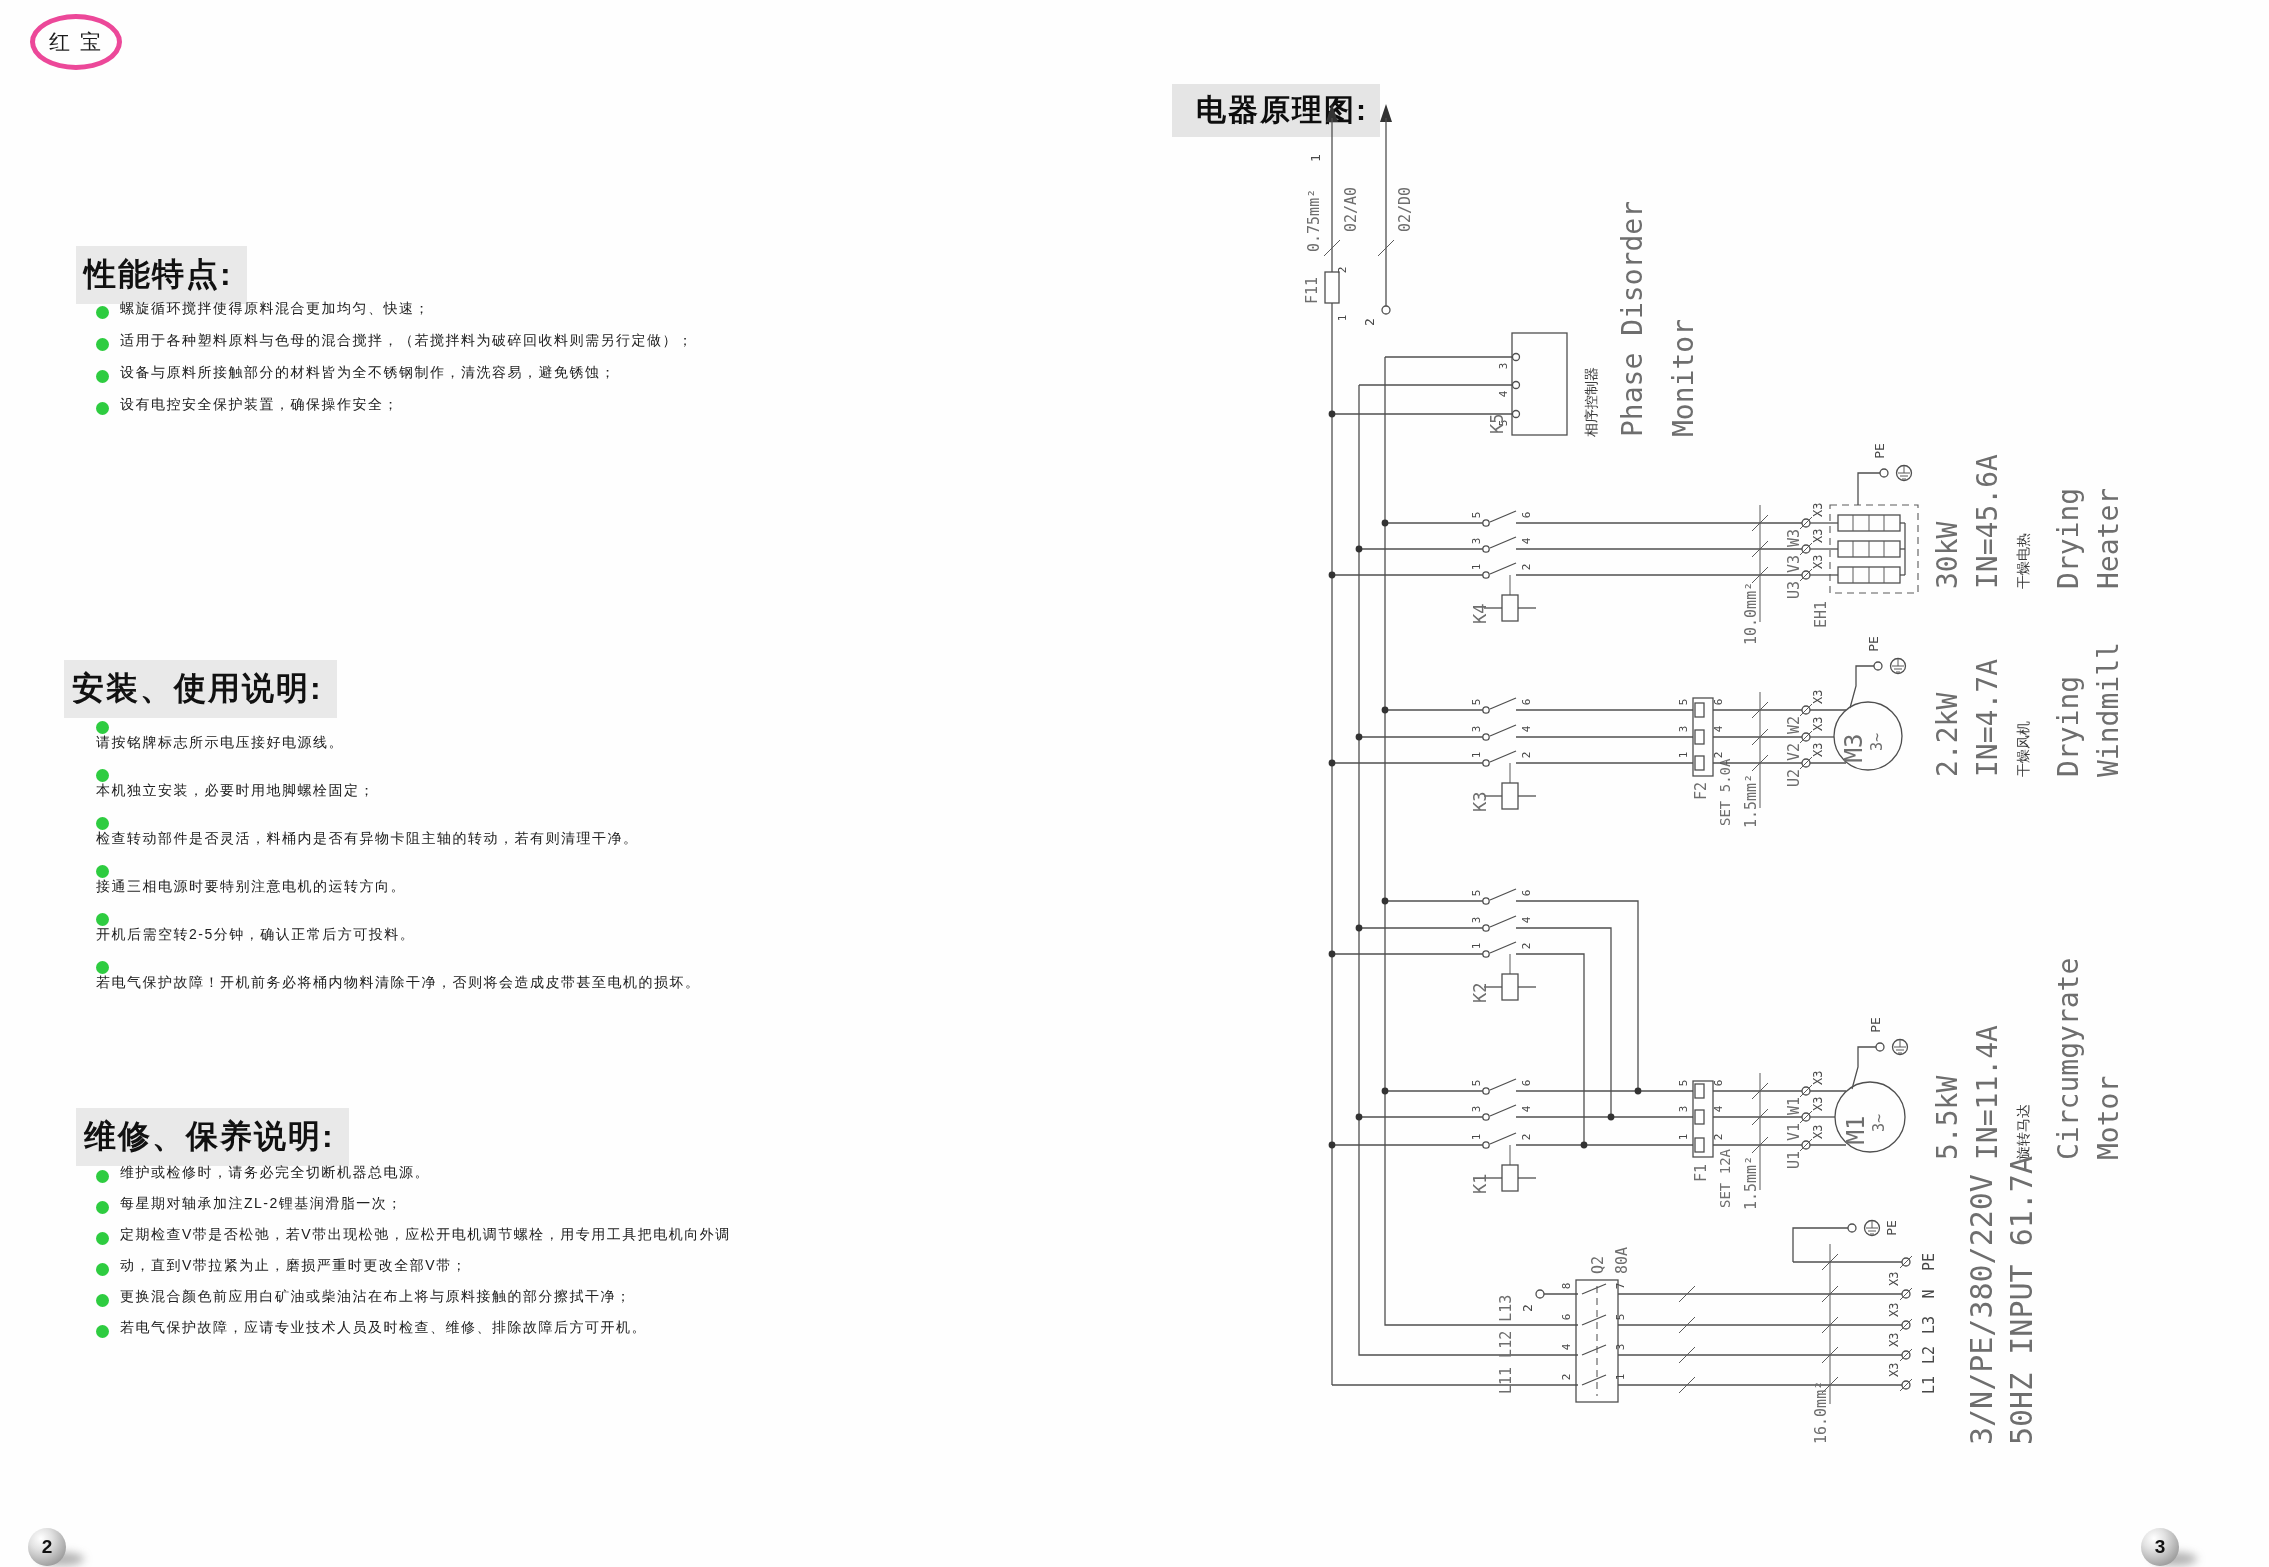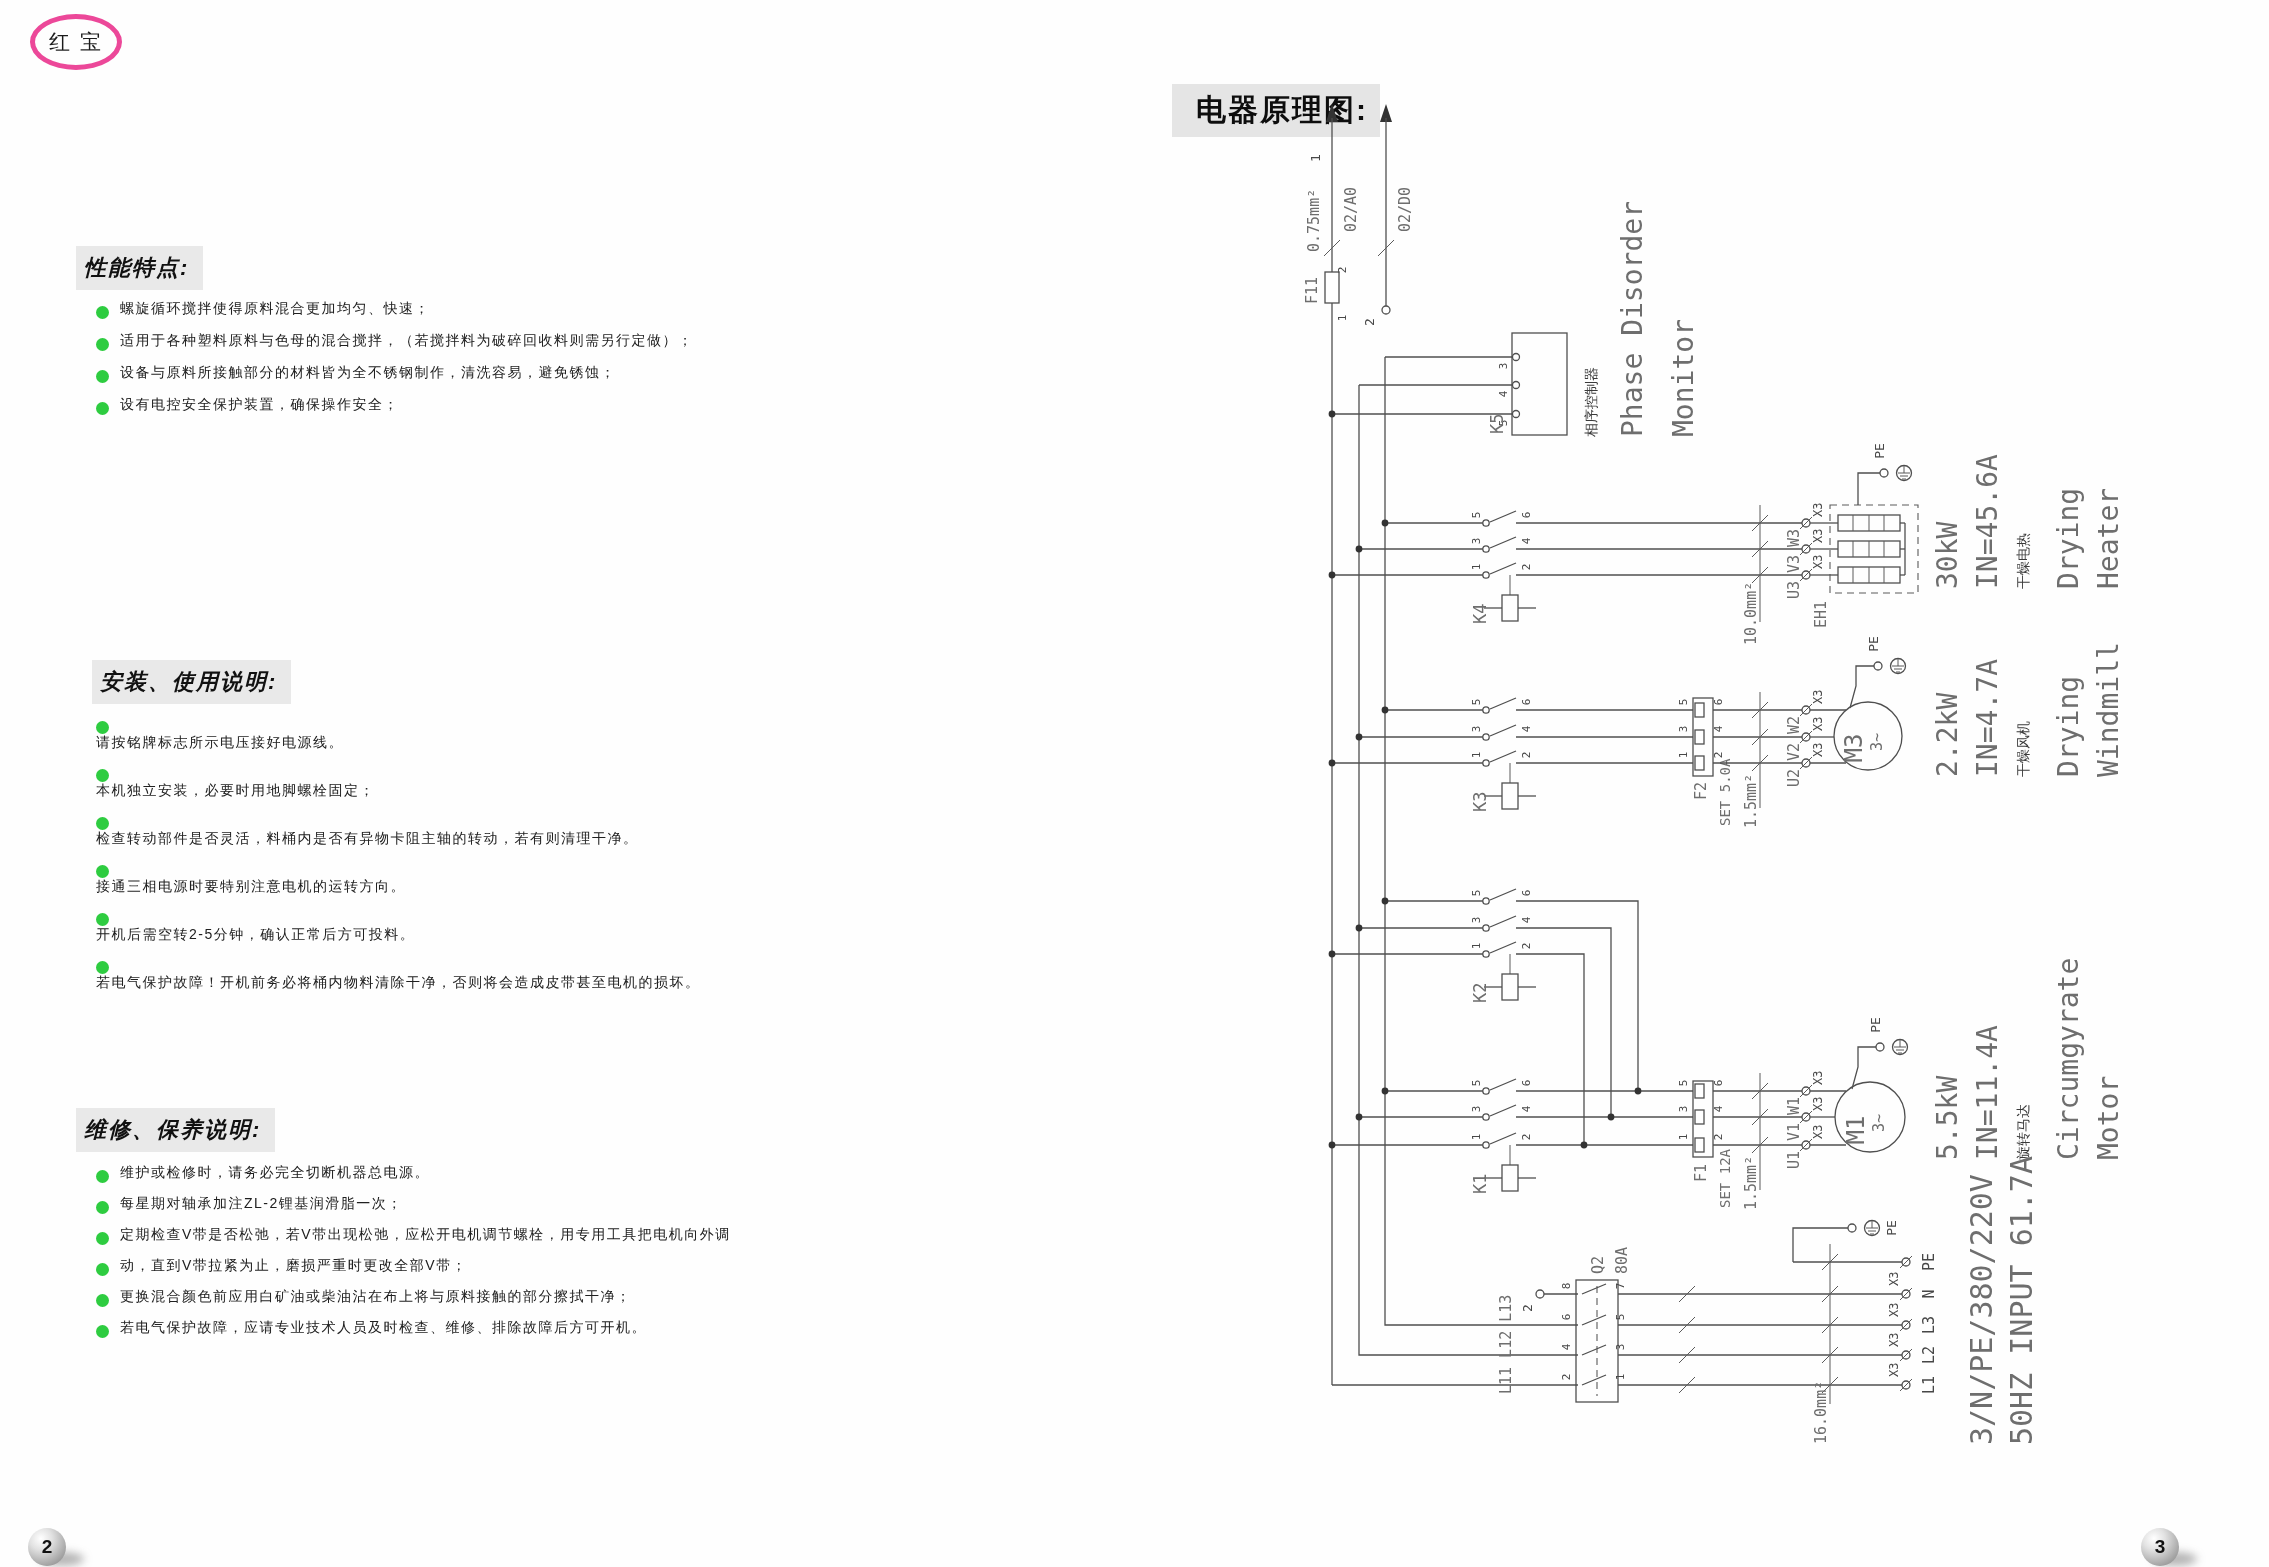--- a/index.html
+++ b/index.html
@@ -4,21 +4,21 @@
 <style>
   html,body{margin:0;padding:0;background:#ffffff;}
   .page{position:relative;width:2269px;height:1567px;background:#fefefe;overflow:hidden;
         font-family:"Liberation Sans",sans-serif;color:#1b1b1b;}
   
   .logo{position:absolute;left:30px;top:14px;width:92px;height:56px;border:5px solid #ec4899;
         border-radius:50%;display:flex;align-items:center;justify-content:center;
         font-family:"DejaVu Serif",serif;font-size:21px;letter-spacing:10px;padding-left:8px;box-sizing:border-box;}
   
   .sec-h{position:absolute;display:inline-block;background:#e9e9e9;color:#111;
-         font-weight:bold;font-size:22px;letter-spacing:2px;padding:7px 14px 7px 8px;font-style:italic;}
+         font-weight:bold;font-size:32px;letter-spacing:2px;padding:7px 14px 7px 8px;}
   
   .blist{position:absolute;list-style:none;margin:0;padding:0;}
   .blist li{display:flex;align-items:flex-start;margin:0 0 13px 0;white-space:nowrap;}
   .blist .dot{width:13px;height:13px;border-radius:50%;background:#2ECC40;margin:6px 11px 0 0;flex-shrink:0;}
   .blist .txt{font-size:14px;letter-spacing:1.5px;color:#202020;}
   .il li{margin-bottom:11px;flex-direction:column;}
   .ml li{margin-bottom:12px;}
   
   .schem-title{position:absolute;left:1172px;top:84px;background:#e5e5e5;color:#0d0d0d;
                font-weight:bold;font-size:30px;letter-spacing:2px;padding:6px 12px 6px 24px;}
@@ -68,21 +68,21 @@
     <li>
         <span class="dot"></span>
         <span class="txt">设备与原料所接触部分的材料皆为全不锈钢制作，清洗容易，避免锈蚀；</span>
       </li>
     <li>
         <span class="dot"></span>
         <span class="txt">设有电控安全保护装置，确保操作安全；</span>
       </li>
   </ul>
 
-  <div class="sec-h" style="left:92px;top:660px;">安装、使用说明:</div>
+  <div class="sec-h" style="left:64px;top:660px;">安装、使用说明:</div>
   <ul class="blist il" style="left:96px;top:715px;">
     <li>
         <span class="dot"></span>
         <span class="txt">请按铭牌标志所示电压接好电源线。</span>
       </li>
     <li>
         <span class="dot"></span>
         <span class="txt">本机独立安装，必要时用地脚螺栓固定；</span>
       </li>
     <li>

